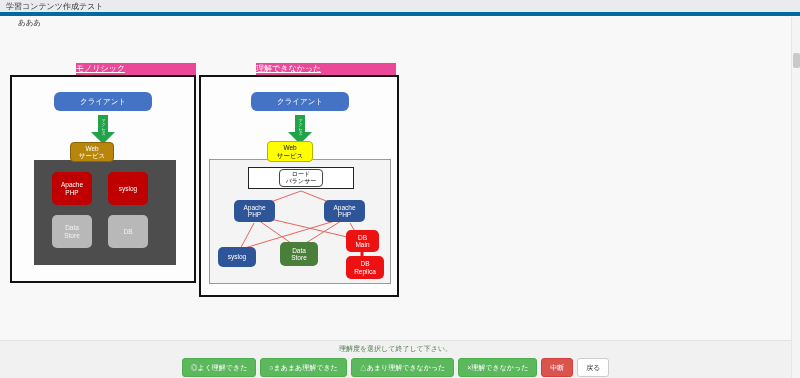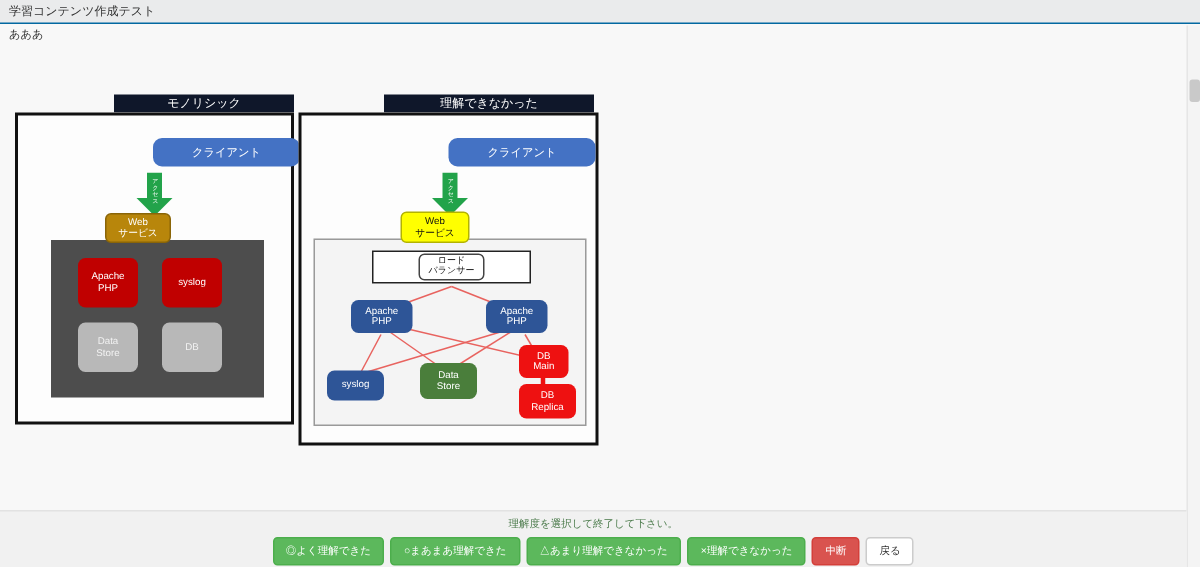--- a/index.html
+++ b/index.html
@@ -9,57 +9,58 @@
     font-family:"Liberation Sans", sans-serif;
     background:#f8f8f8;
     overflow:hidden;
     position:relative;
   }
 
   
   #app-header {
     height:16px;
     background:#eaebec;
-    border-bottom:1px solid #0369a1;
+    border-bottom:4px solid #0369a1;
     display:flex; align-items:center;
     padding-left:6px;
   }
   #app-header .title { font-size:8px; color:#333; letter-spacing:0px; }
 
   #subheader {
     height:14px;
     background:#f8f8f8;
     display:flex; align-items:center;
-    padding-left:6px;
+    padding-left:18px;
   }
   #subheader .note { font-size:7.5px; color:#333; }
 
   
   #page-scrollbar {
     position:absolute; top:17px; right:0; width:9px; bottom:0;
     background:#f4f4f4; border-left:1px solid #e6e6e6;
   }
   #page-scrollbar .thumb {
     position:absolute; top:36px; left:1px; width:7px; height:15px;
     background:#c9c9c9; border-radius:2px;
   }
 
   
   #stage { position:relative; width:800px; height:310px; }
 
   
   .panel-tab {
     position:absolute;
-    background:#0f172a;
+    background:#ec4899;
     color:#fff;
     font-size:8px;
-    text-align:center;
+    text-align:left;
     line-height:12px;
     height:12px;
     white-space:nowrap;
+    text-decoration:underline;
   }
 
   .panel {
     position:absolute;
     border:2px solid #111;
     background:#fdfdfd;
   }
 
   
   .node {
@@ -67,21 +68,21 @@
     border-radius:5px;
     color:#fff;
     font-size:6.5px;
     line-height:7.5px;
     display:flex; flex-direction:column;
     align-items:center; justify-content:center;
     text-align:center;
     white-space:pre-line;
   }
 
-  .node.client   { background:#4472c4; border-radius:6px; font-size:7.5px;margin-left:48px; }
+  .node.client   { background:#4472c4; border-radius:6px; font-size:7.5px; }
   .node.reddim   { background:#c00000; }
   .node.gray     { background:#b8b8b8; color:#f2f2f2; }
   .node.blue     { background:#2e5597; }
   .node.green    { background:#4a7e3b; }
   .node.dbred    { background:#ee1111; }
 
   .node.websvc-dim {
     background:#b8860b; color:#fff;
     border:1px solid #8a6508; border-radius:4px;
     font-size:6.5px;

